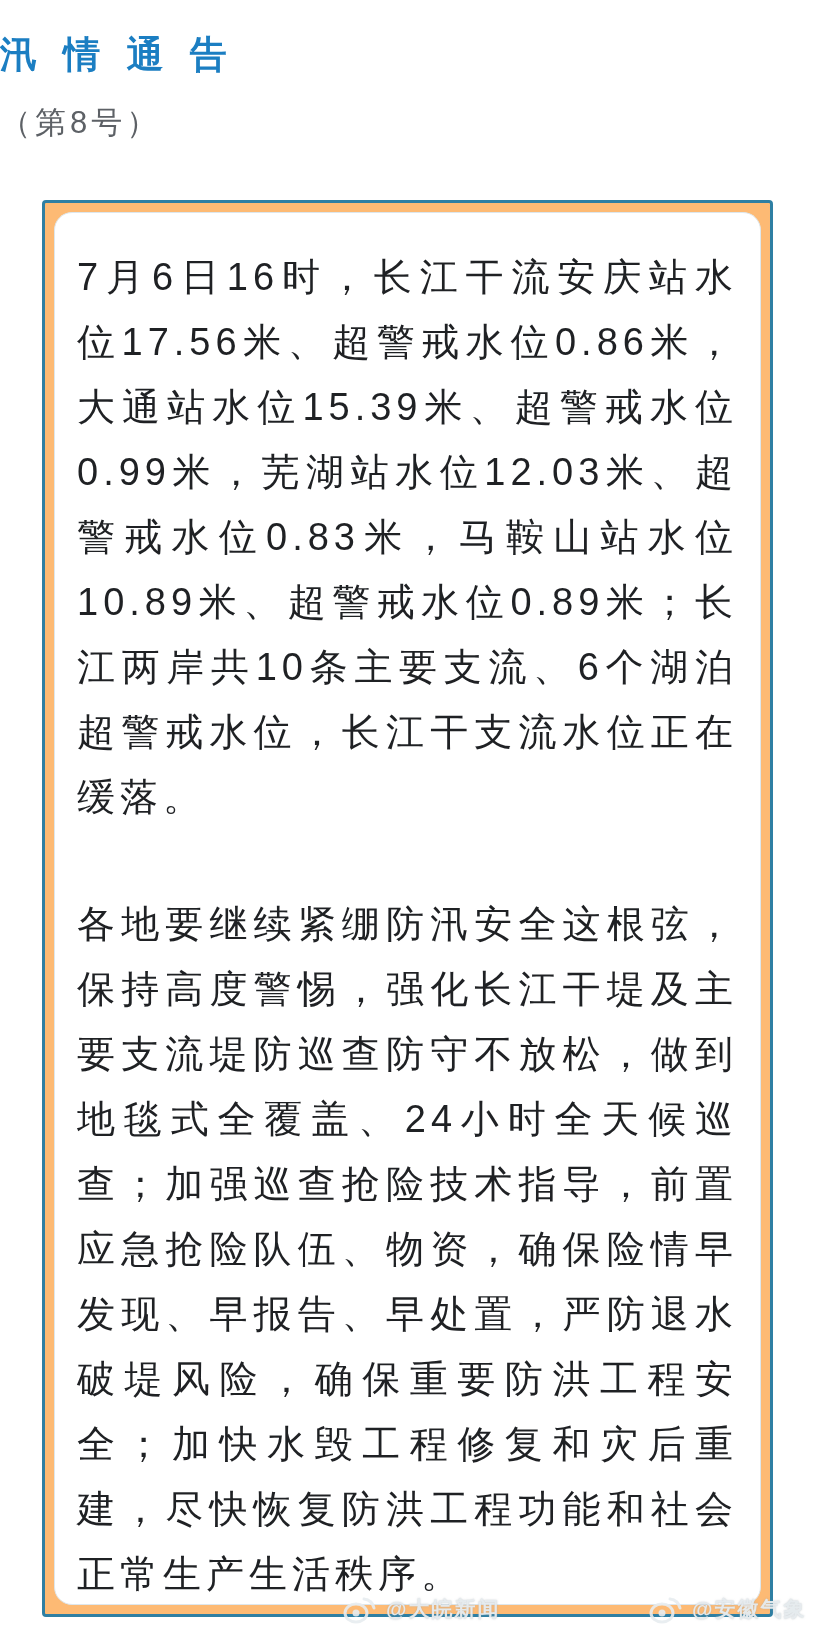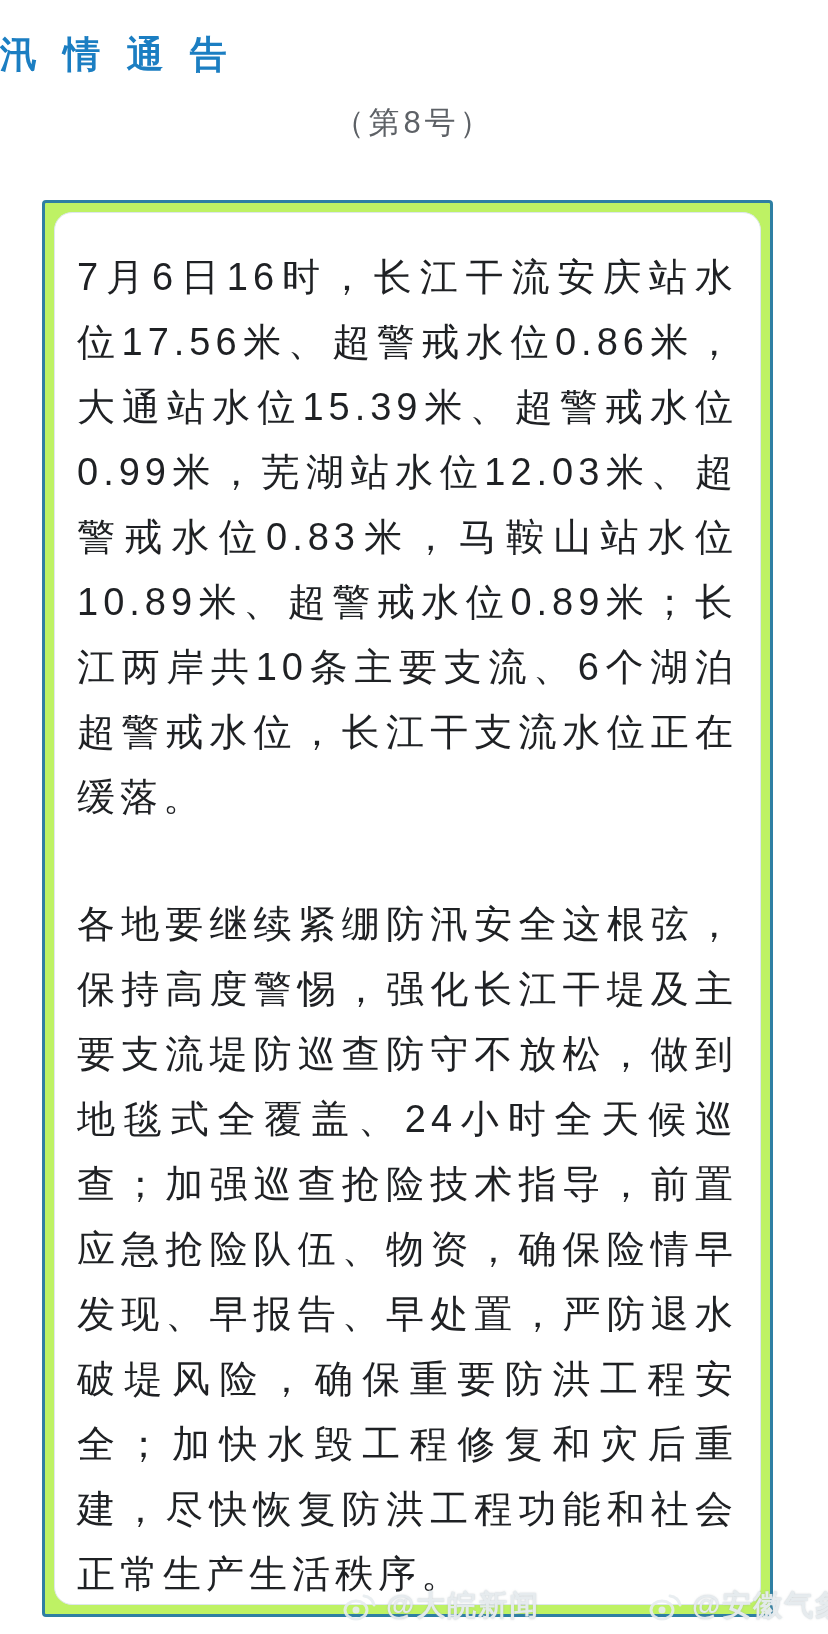--- a/index.html
+++ b/index.html
@@ -15,35 +15,35 @@
   .page-title {
     margin-top: 30px;
     text-align: left;
     font-size: 37px;
     font-weight: bold;
     letter-spacing: 8px;
     color: #1b7ec2;
   }
   .issue-number {
     margin-top: 22px;
-    text-align: center;
+    text-align: left;
     font-size: 31px;
     font-weight: 400;
     letter-spacing: 4px;
     color: #5d6166;
   }
   .notice-box {
     position: absolute;
     left: 42px;
     top: 200px;
     width: 731px;
     height: 1417px;
     border: 3px solid #2e7fa3;
     border-radius: 4px;
-    background: #bef264;
+    background: #fdba74;
     padding: 9px;
   }
   .notice-card {
     width: 100%;
     height: 100%;
     background: #ffffff;
     border: 1px solid #dde7ed;
     border-radius: 18px;
     padding: 32px 22px 30px 22px;
     overflow: hidden;
@@ -59,21 +59,21 @@
   }
   .body-text p + p {
     margin-top: 62px;
   }
   .watermark {
     position: absolute;
     bottom: 8px;
     display: flex;
     align-items: center;
     gap: 8px;
-    font-size: 29px;
+    font-size: 21px;
     font-weight: bold;
     letter-spacing: 2px;
     color: rgba(231, 236, 239, 0.95);
     text-shadow: 0 0 2px rgba(150, 160, 168, 0.55);
     white-space: nowrap;
     z-index: 5;
   }
   .watermark-left { left: 342px; }
   .watermark-right { left: 648px; }
   .watermark svg { display: block; opacity: 0.95; }

